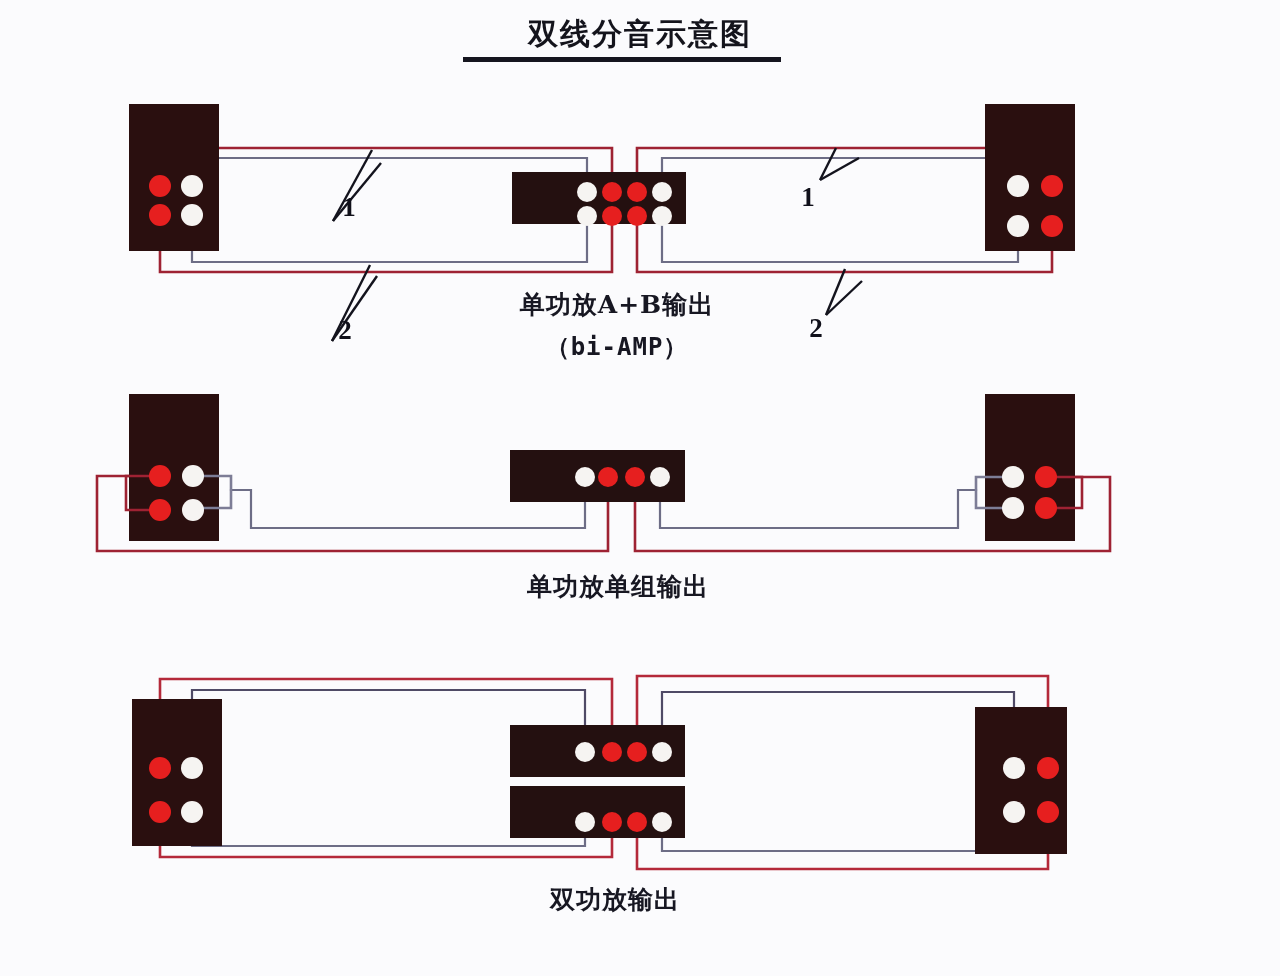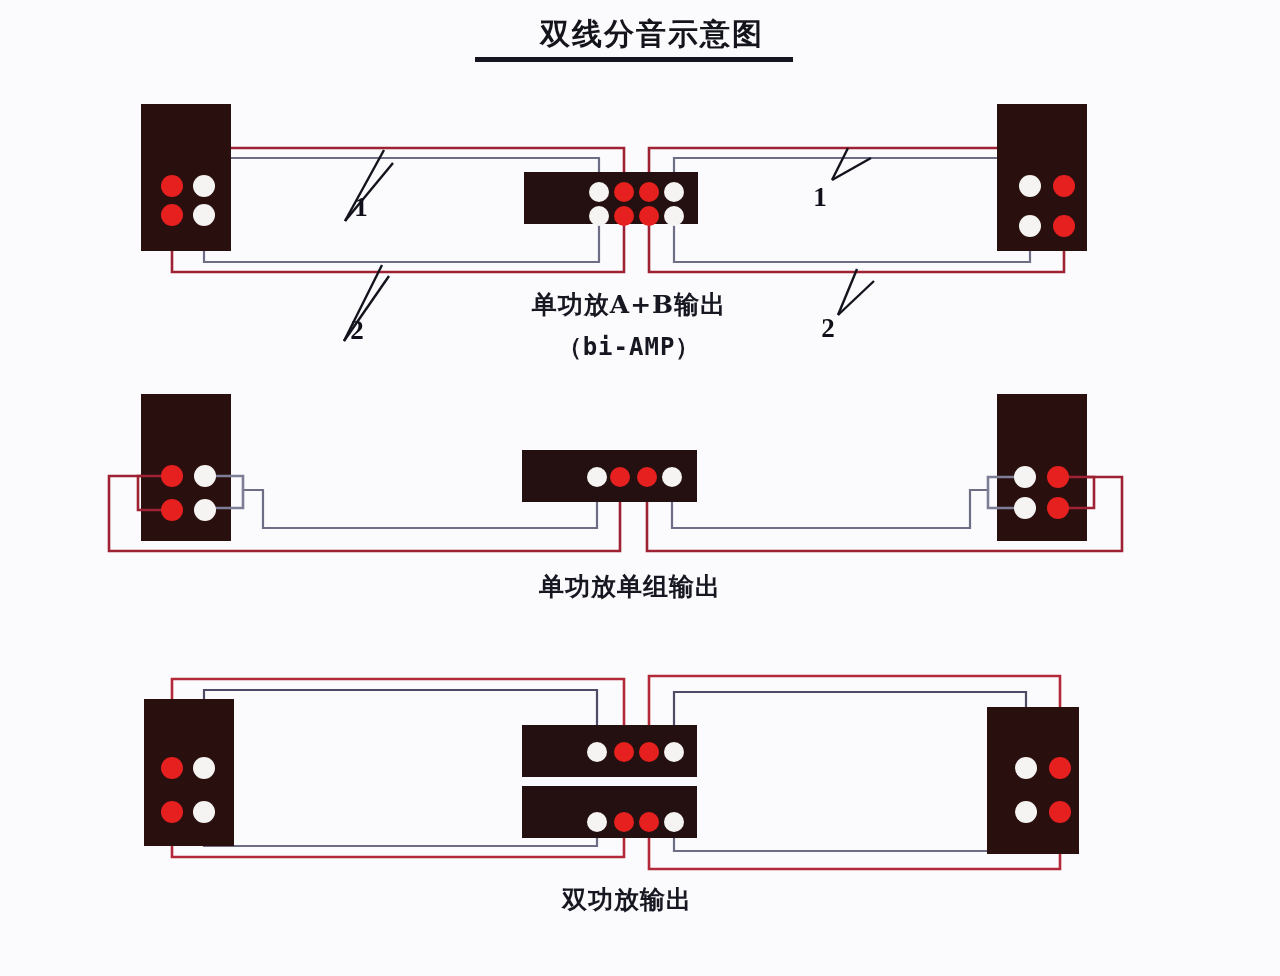--- a/index.html
+++ b/index.html
@@ -3,21 +3,21 @@
 <meta charset="utf-8">
 <style>
   html,body{margin:0;padding:0;}
   body{
     width:1280px;height:976px;
     background:#fbfbfd;
     font-family:"Liberation Serif","DejaVu Serif",serif;
     overflow:hidden;
     position:relative;
   }
-  #stage{position:absolute;left:0;top:0;width:1184px;height:976px;padding-left:12px;}
+  #stage{position:absolute;left:0;top:0;width:1184px;height:976px;}
   svg{display:block;}
   .ttl{
     font-family:"DejaVu Serif","Liberation Serif",serif;
     font-weight:700;
     font-size:30px;
     fill:#14141c;
     letter-spacing:2px;
   }
   .cap{
     font-family:"DejaVu Serif","Liberation Serif",serif;

